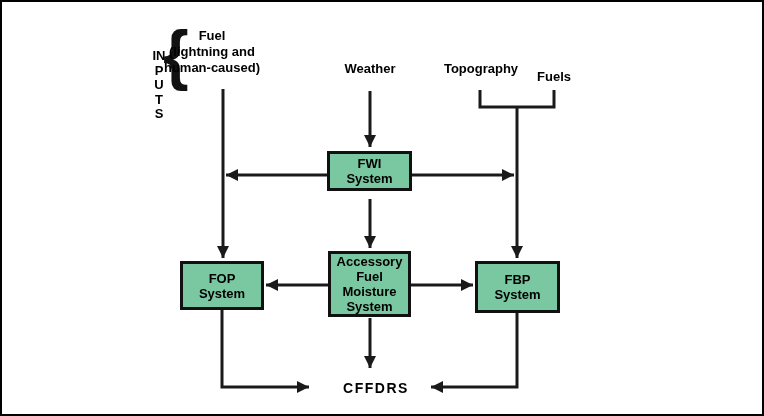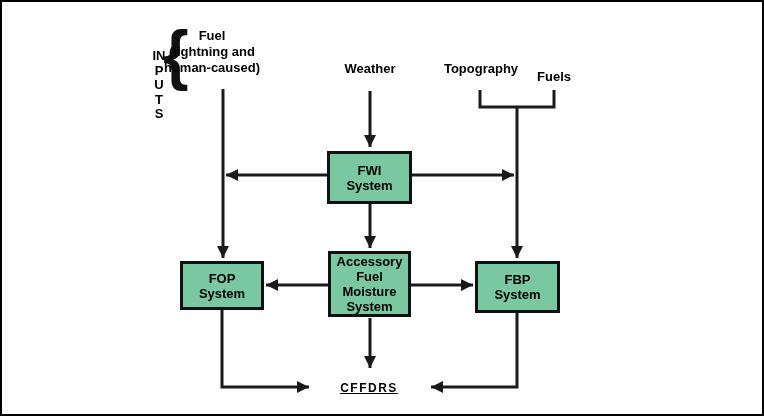--- a/index.html
+++ b/index.html
@@ -32,21 +32,21 @@
     display: flex;
     align-items: center;
     justify-content: center;
     text-align: center;
     font-size: 13px;
     font-weight: bold;
     line-height: 15px;
     color: #000000;
     white-space: pre-line;
   }
-  .node-fwi { left: 325px; top: 149px; width: 85px; height: 53px; }
+  .node-fwi { left: 325px; top: 149px; width: 85px; height: 40px; }
   .node-fop { left: 178px; top: 259px; width: 84px; height: 49px; }
   .node-afm { left: 326px; top: 249px; width: 83px; height: 66px; }
   .node-fbp { left: 473px; top: 259px; width: 85px; height: 52px; }
 
   .label {
     position: absolute;
     font-size: 13px;
     font-weight: bold;
     color: #000000;
     text-align: center;
@@ -73,27 +73,26 @@
     font-size: 66px;
     line-height: 70px;
     font-weight: bold;
     color: #111111;
   }
   .label-risk       { left: 156px; top: 26px;  width: 108px; }
   .label-weather    { left: 328px; top: 59px;  width: 80px;  }
   .label-topography { left: 437px; top: 59px;  width: 84px;  }
   .label-fuels      { left: 512px; top: 67px;  width: 80px;  }
   .label-cffdrs {
-    left: 287px;
+    left: 294px;
     top: 376px;
     width: 160px;
-    font-size: 12px;
+    font-size: 14px;
     letter-spacing: 1.5px;
     line-height: 20px;
-    text-decoration: underline;
   }
 </style>
 </head>
 <body>
 
 <div class="canvas">
 
   <svg class="connectors" viewBox="0 0 764 416" xmlns="http://www.w3.org/2000/svg">
     <defs>
       <marker id="ah" markerUnits="userSpaceOnUse" markerWidth="13" markerHeight="12" refX="12" refY="6" orient="auto">

